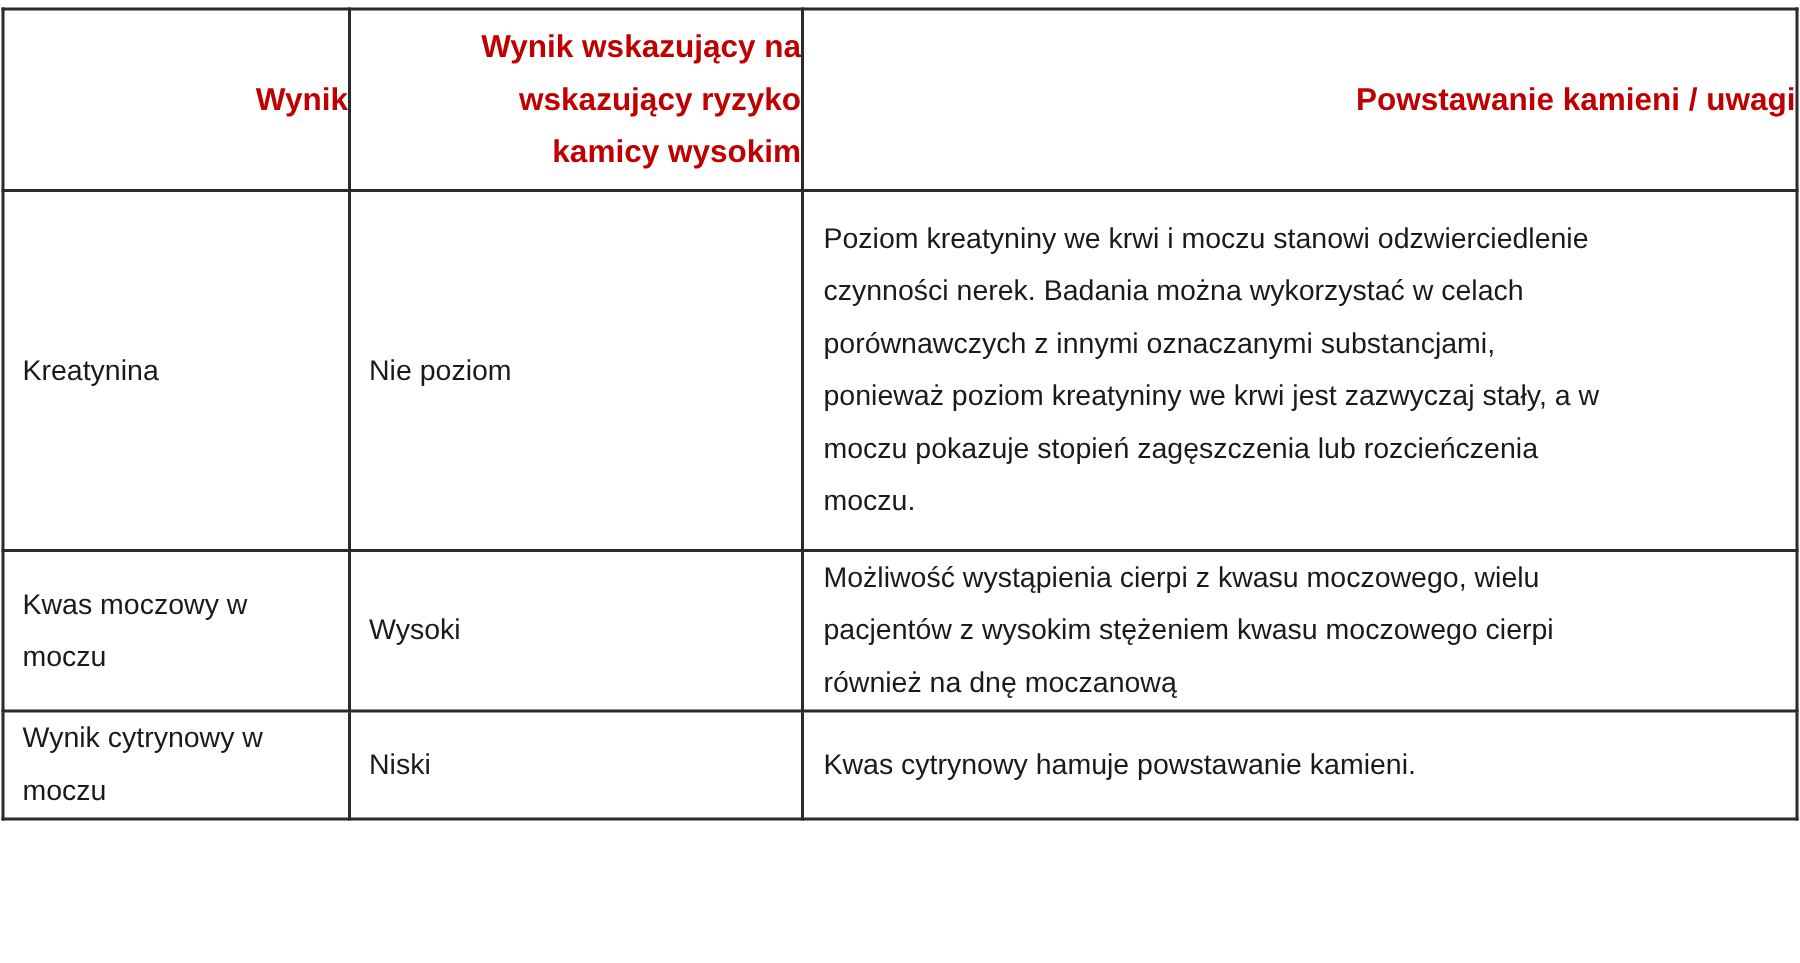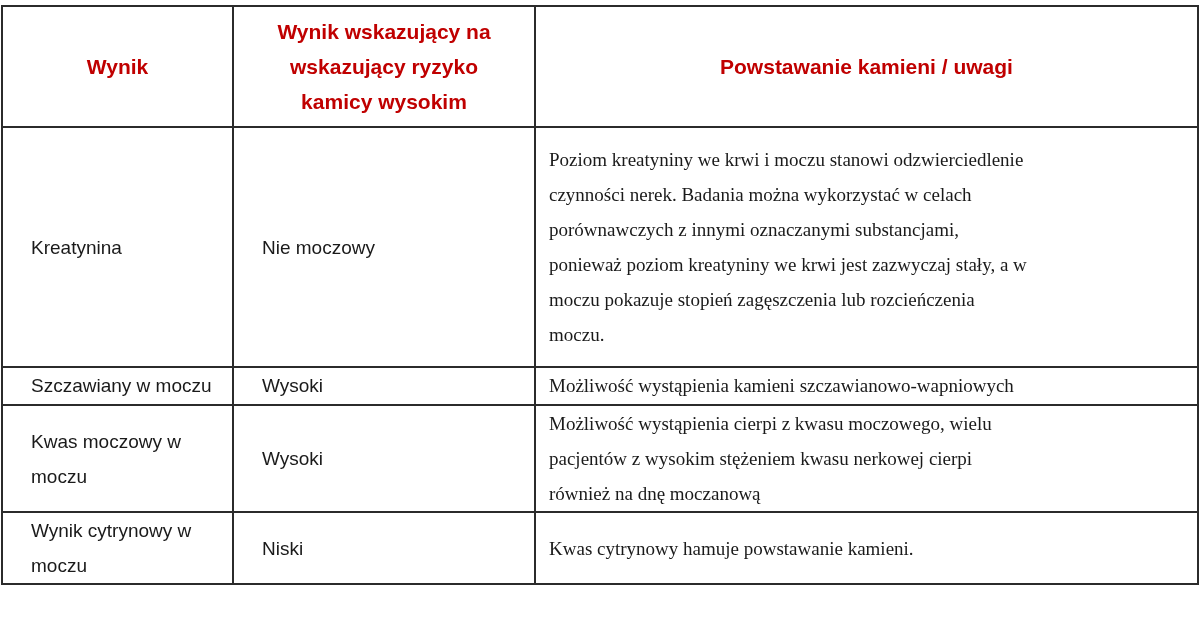--- a/index.html
+++ b/index.html
@@ -31,34 +31,33 @@
     th, td {
       border: 2px solid #2b2b2b;
       padding: 0;
       vertical-align: middle;
     }
     th {
       color: #c00000;
       font-weight: bold;
       font-size: 21px;
       line-height: 35px;
-      text-align: center;
+      text-align: right;
       height: 119px;
     }
     td {
       font-size: 19px;
       line-height: 35px;
       text-align: left;
-      padding-left: 28px;
+      padding-left: 12px;
       padding-right: 8px;
     }
     td.col3 {
       padding-left: 13px;
       padding-right: 6px;
-      font-family: Liberation Serif, serif;
     }
     tr.r1 td { height: 238px; }
     tr.r2 td { height: 44px; line-height: 35px; }
     tr.r3 td { height: 36px; line-height: 34px; }
     tr.r4 td { height: 103px; }
     tr.r5 td { height: 69px; }
     .line { display: block; white-space: nowrap; }
   </style>
 </head>
 <body>
@@ -80,51 +79,42 @@
         </th>
         <th>Powstawanie kamieni / uwagi</th>
       </tr>
     </thead>
     <tbody>
 
       <tr class="r1">
         <td>
           <span class="line">Kreatynina</span>
         </td>
-        <td>Nie moczowy</td>
+        <td>Nie poziom</td>
         <td class="col3">
           <span class="line">Poziom kreatyniny we krwi i moczu stanowi odzwierciedlenie</span>
           <span class="line">czynności nerek. Badania można wykorzystać w celach</span>
           <span class="line">porównawczych z innymi oznaczanymi substancjami,</span>
           <span class="line">ponieważ poziom kreatyniny we krwi jest zazwyczaj stały, a w</span>
           <span class="line">moczu pokazuje stopień zagęszczenia lub rozcieńczenia</span>
           <span class="line">moczu.</span>
         </td>
       </tr>
 
 
-      <tr class="r3">
-        <td>
-          <span class="line">Szczawiany w moczu</span>
-        </td>
-        <td>Wysoki</td>
-        <td class="col3">
-          <span class="line">Możliwość wystąpienia kamieni szczawianowo-wapniowych</span>
-        </td>
-      </tr>
 
       <tr class="r4">
         <td>
           <span class="line">Kwas moczowy w</span>
           <span class="line">moczu</span>
         </td>
         <td>Wysoki</td>
         <td class="col3">
           <span class="line">Możliwość wystąpienia cierpi z kwasu moczowego, wielu</span>
-          <span class="line">pacjentów z wysokim stężeniem kwasu nerkowej cierpi</span>
+          <span class="line">pacjentów z wysokim stężeniem kwasu moczowego cierpi</span>
           <span class="line">również na dnę moczanową</span>
         </td>
       </tr>
 
       <tr class="r5">
         <td>
           <span class="line">Wynik cytrynowy w</span>
           <span class="line">moczu</span>
         </td>
         <td>Niski</td>

